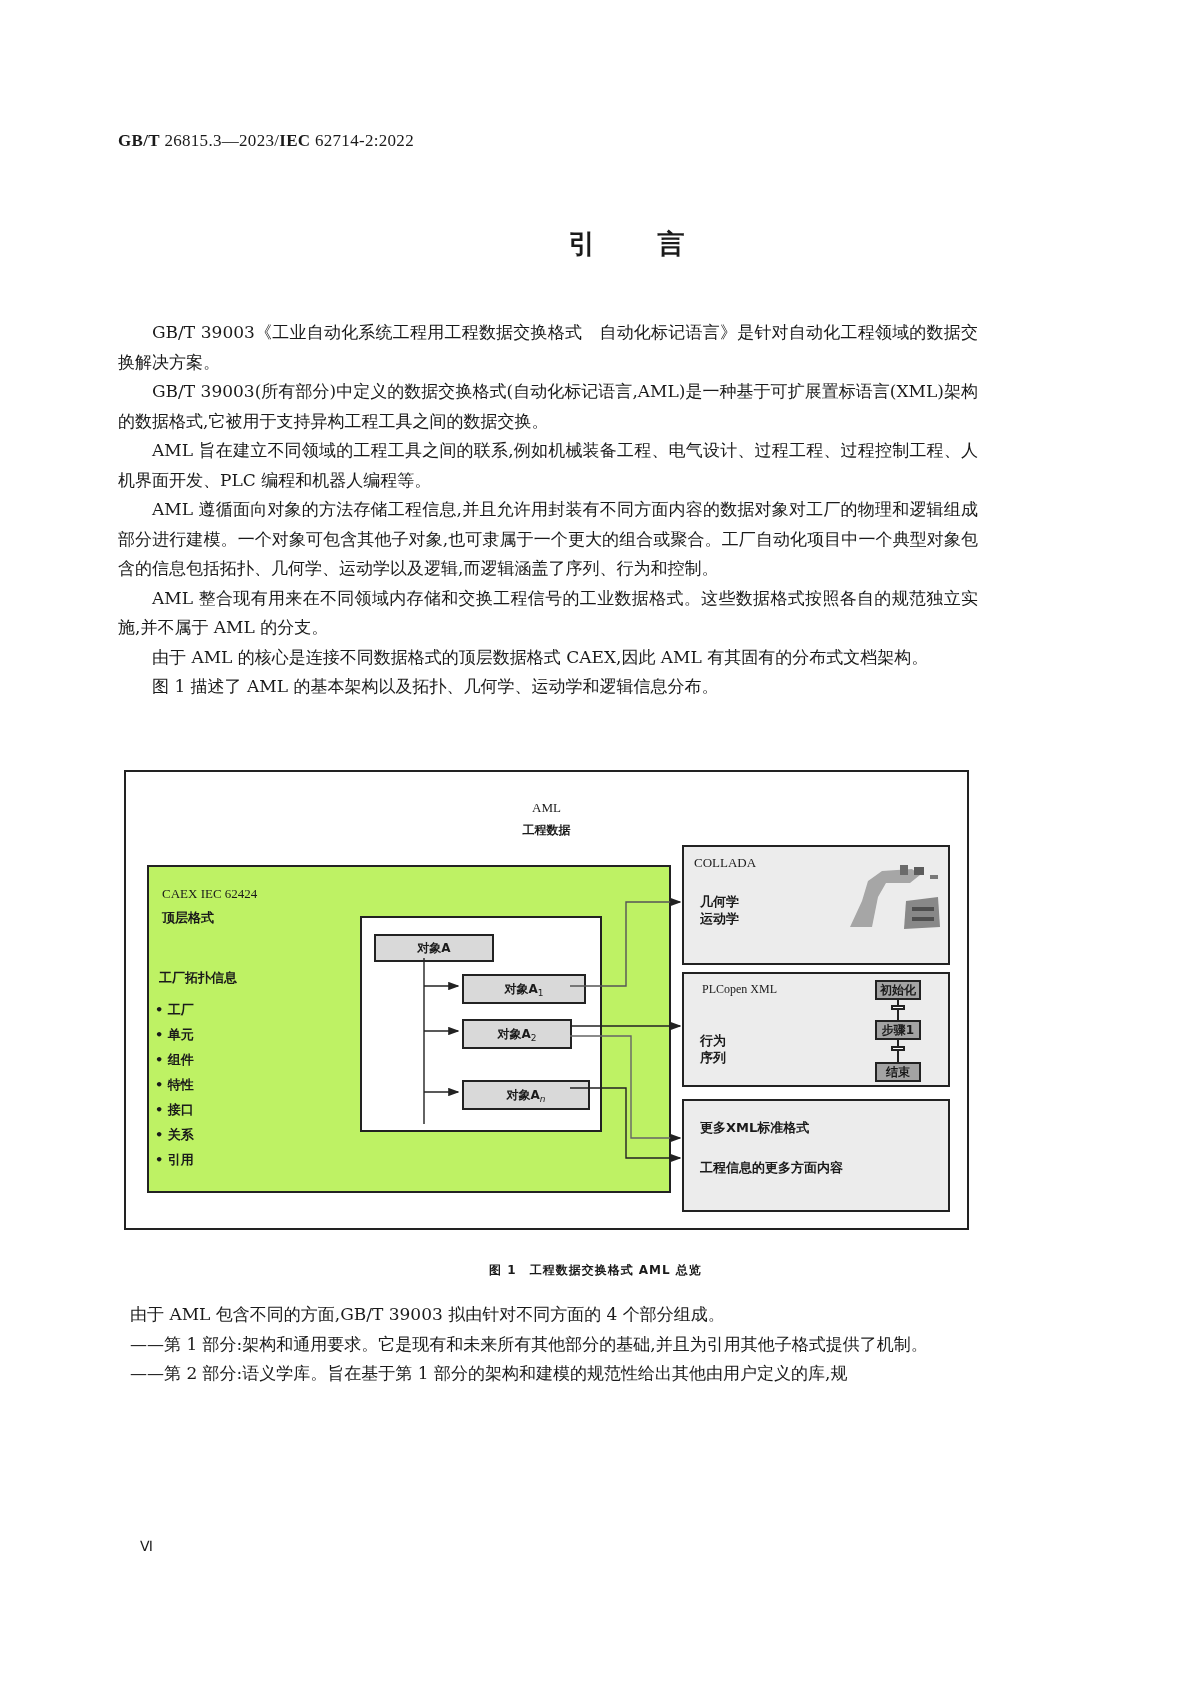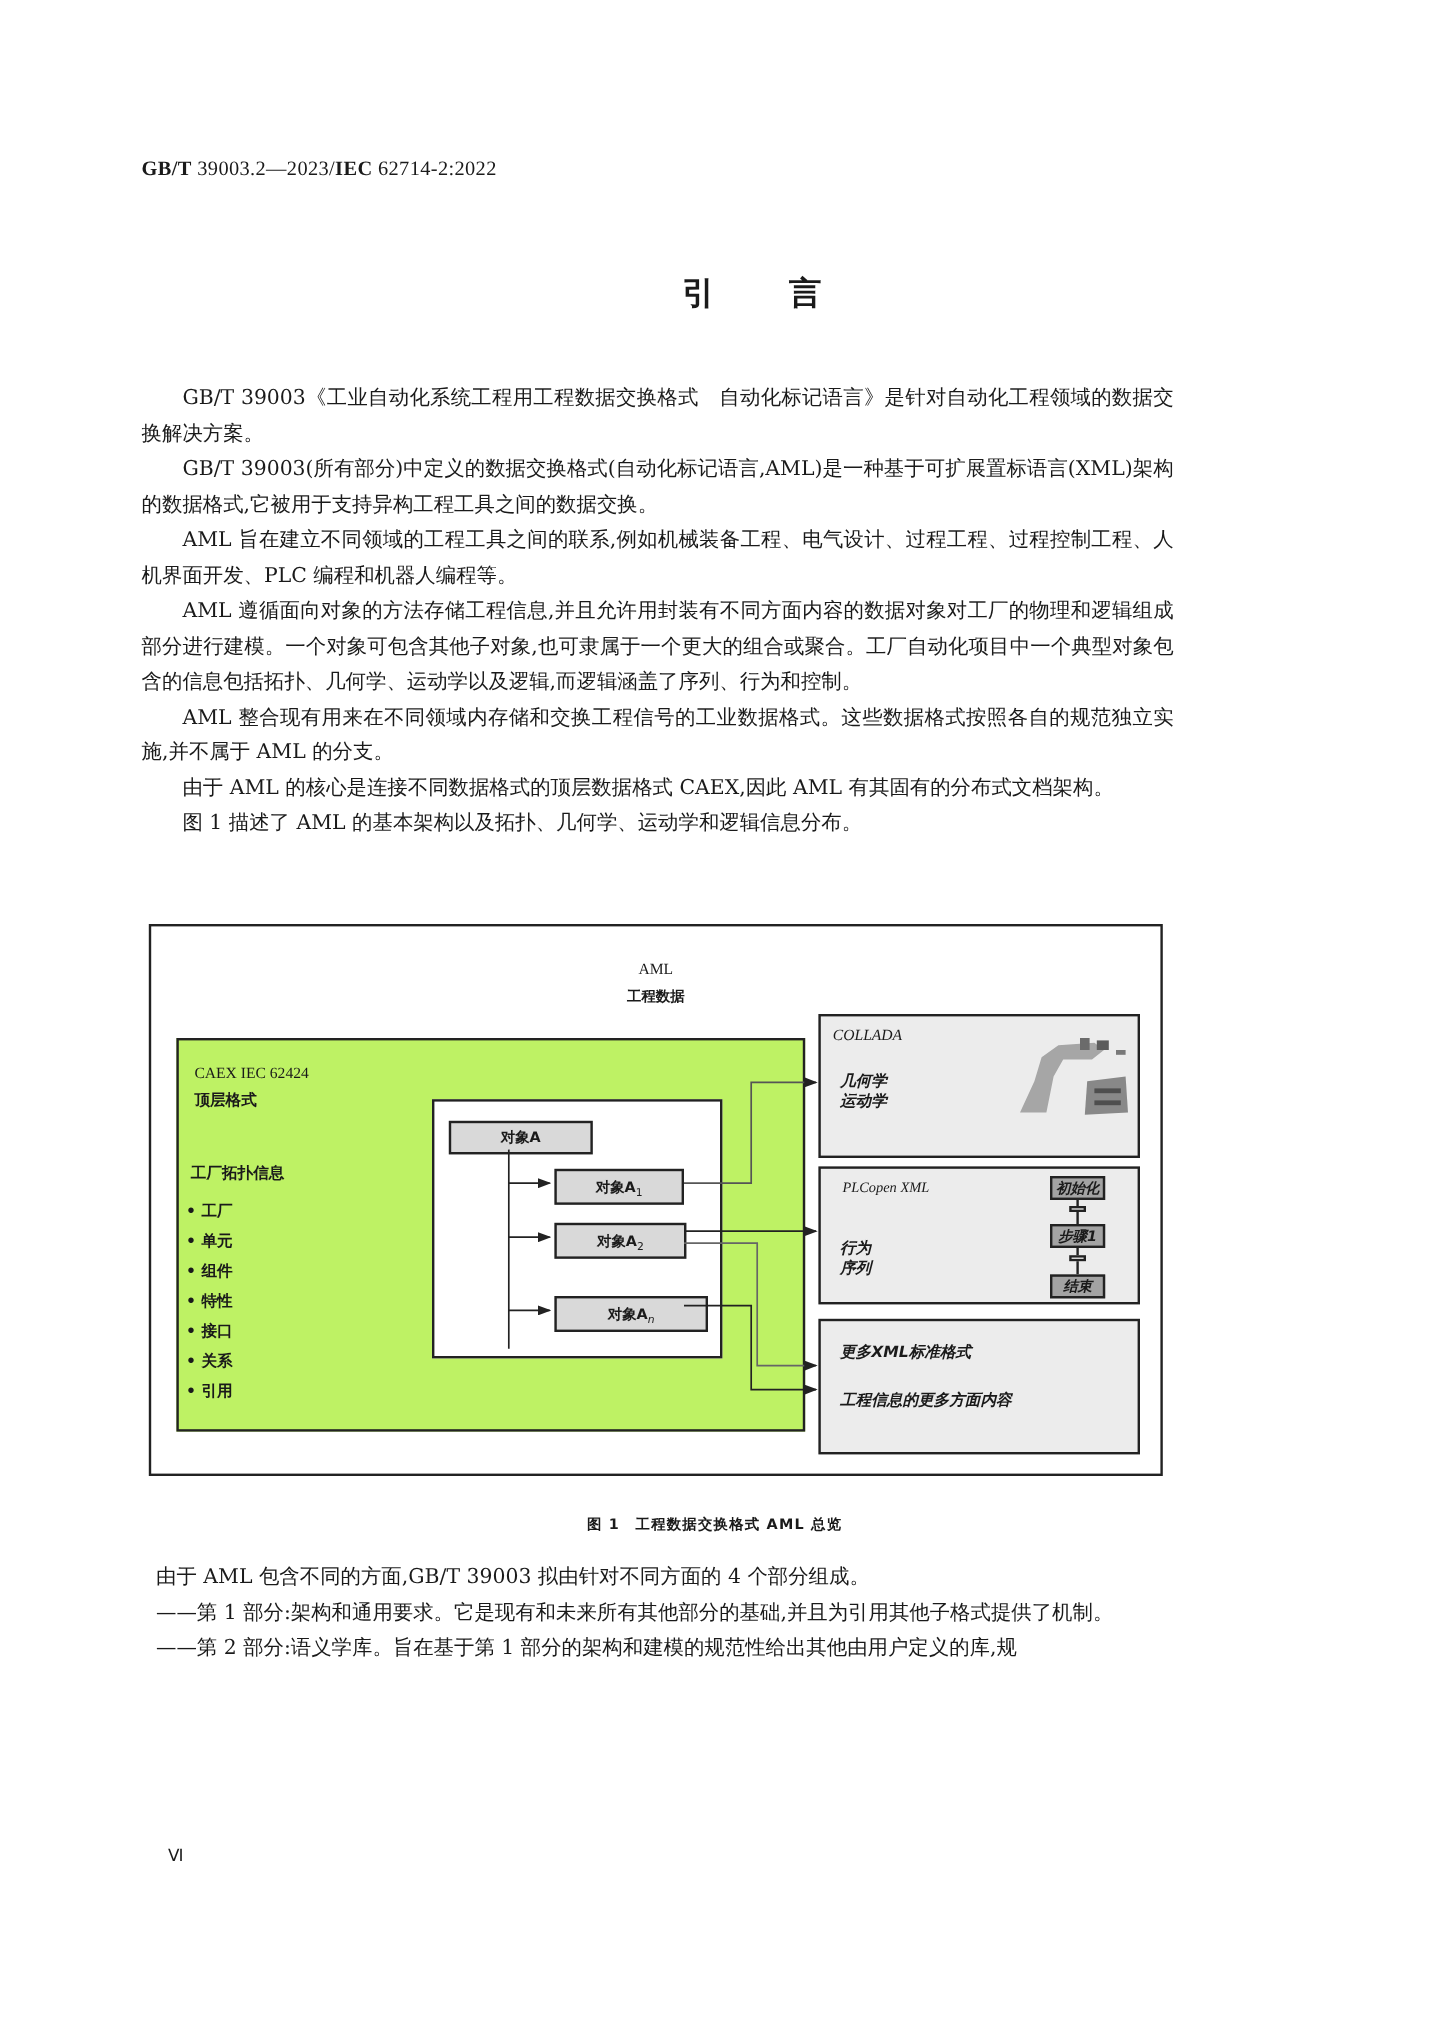--- a/index.html
+++ b/index.html
@@ -51,21 +51,21 @@
     border: 2px solid #222; background: #fff; box-sizing: border-box;
   }
   .obj {
     position: absolute; border: 2px solid #222; background: #d9d9d9; box-sizing: border-box;
     font-size: 12px; text-align: center; font-family: "DejaVu Sans", sans-serif; font-weight: bold;
   }
   .obj sub { font-size: 9px; font-weight: normal; }
 
   .rbox {
     position: absolute; left: 556px; width: 268px; border: 2px solid #222;
-    background: #ececec; box-sizing: border-box; font-size: 13px; font-style: italic;
+    background: #ececec; box-sizing: border-box; font-size: 13px;
   }
   .rbox .hdr { position: absolute; left: 10px; top: 8px; font-family: "Liberation Serif", serif; }
   .rbox .sub { position: absolute; left: 16px; font-family: "DejaVu Sans", sans-serif; font-weight: bold; line-height: 17px; }
   .robot { position: absolute; right: 6px; top: 14px; width: 100px; height: 70px; }
   .sfc { position: absolute; left: 191px; top: 6px; width: 46px; height: 104px; }
   .sfc-step { position: absolute; left: 0; width: 46px; height: 20px; border: 2px solid #222; background: #a3a3a3;
     box-sizing: border-box; font-size: 12px; text-align: center; line-height: 17px;
     font-family: "DejaVu Sans", sans-serif; font-weight: bold; }
   .sfc-line { position: absolute; left: 22px; width: 2px; background: #222; }
   .sfc-trans { position: absolute; left: 16px; width: 14px; height: 5px; border: 2px solid #222; background: #fff; box-sizing: border-box; }
@@ -76,21 +76,21 @@
     position: absolute; left: 0; width: 1191px; top: 1262px; text-align: center;
     font-family: "DejaVu Sans", sans-serif; font-size: 12px; font-weight: bold; letter-spacing: 1px;
   }
   .page-num { position: absolute; left: 140px; top: 1538px; font-size: 14px; font-family: "Liberation Serif", serif; }
 </style>
 </head>
 <body>
 
 <div class="std-header">
   <b>GB/T</b>
-  <span>39003.2—2023/</span><b>IEC</b>
+  <span>26815.3—2023/</span><b>IEC</b>
   <span>62714-2:2022</span>
 </div>
 
 <div class="title">引言</div>
 
 <div class="body-text" style="top:318px;">
   <p class="para">GB/T 39003《工业自动化系统工程用工程数据交换格式　自动化标记语言》是针对自动化工程领域的数据交换解决方案。</p>
   <p class="para">GB/T 39003(所有部分)中定义的数据交换格式(自动化标记语言,AML)是一种基于可扩展置标语言(XML)架构的数据格式,它被用于支持异构工程工具之间的数据交换。</p>
   <p class="para">AML 旨在建立不同领域的工程工具之间的联系,例如机械装备工程、电气设计、过程工程、过程控制工程、人机界面开发、PLC 编程和机器人编程等。</p>
   <p class="para">AML 遵循面向对象的方法存储工程信息,并且允许用封装有不同方面内容的数据对象对工厂的物理和逻辑组成部分进行建模。一个对象可包含其他子对象,也可隶属于一个更大的组合或聚合。工厂自动化项目中一个典型对象包含的信息包括拓扑、几何学、运动学以及逻辑,而逻辑涵盖了序列、行为和控制。</p>
@@ -118,21 +118,21 @@
       <li>特性</li>
       <li>接口</li>
       <li>关系</li>
       <li>引用</li>
     </ul>
 
     <div class="obj-frame">
       <div class="obj" style="left:12px;top:16px;width:120px;height:28px;line-height:24px;">
         <span>对象A</span>
       </div>
-      <div class="obj" style="left:100px;top:56px;width:108px;height:30px;line-height:26px;">
+      <div class="obj" style="left:100px;top:56px;width:124px;height:30px;line-height:26px;">
         <span>对象A</span><sub>1</sub>
       </div>
       <div class="obj" style="left:100px;top:101px;width:110px;height:30px;line-height:26px;">
         <span>对象A</span><sub>2</sub>
       </div>
       <div class="obj" style="left:100px;top:162px;width:128px;height:30px;line-height:26px;">
         <span>对象A</span><sub style="font-style:italic;">n</sub>
       </div>
     </div>
   </div>

